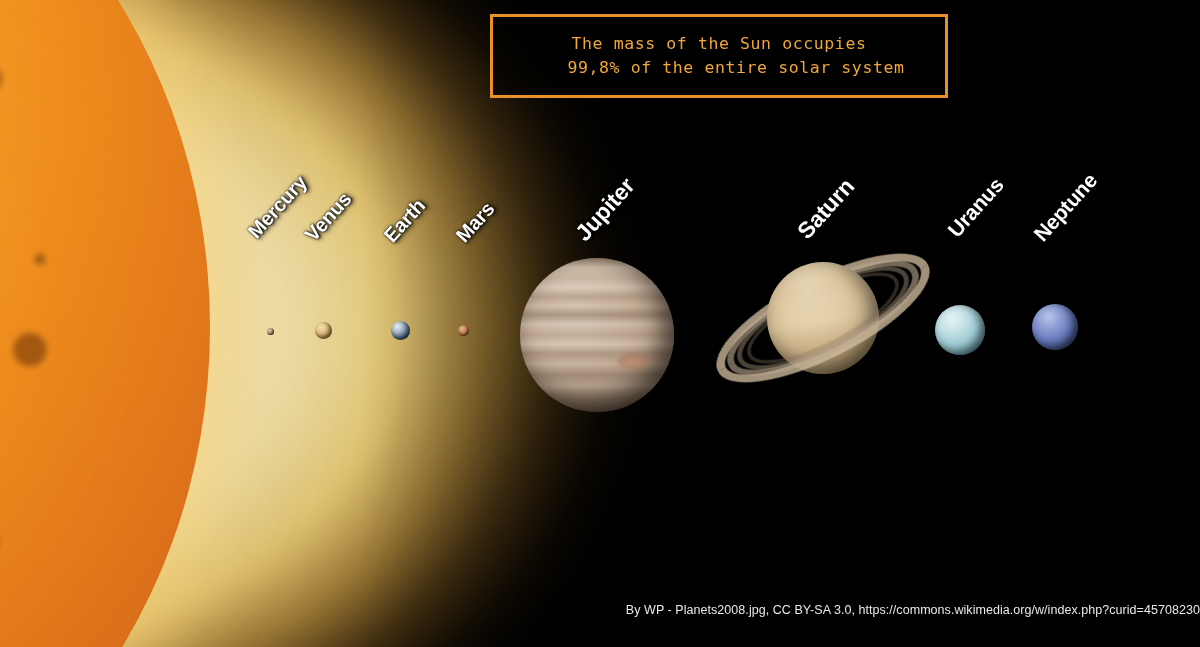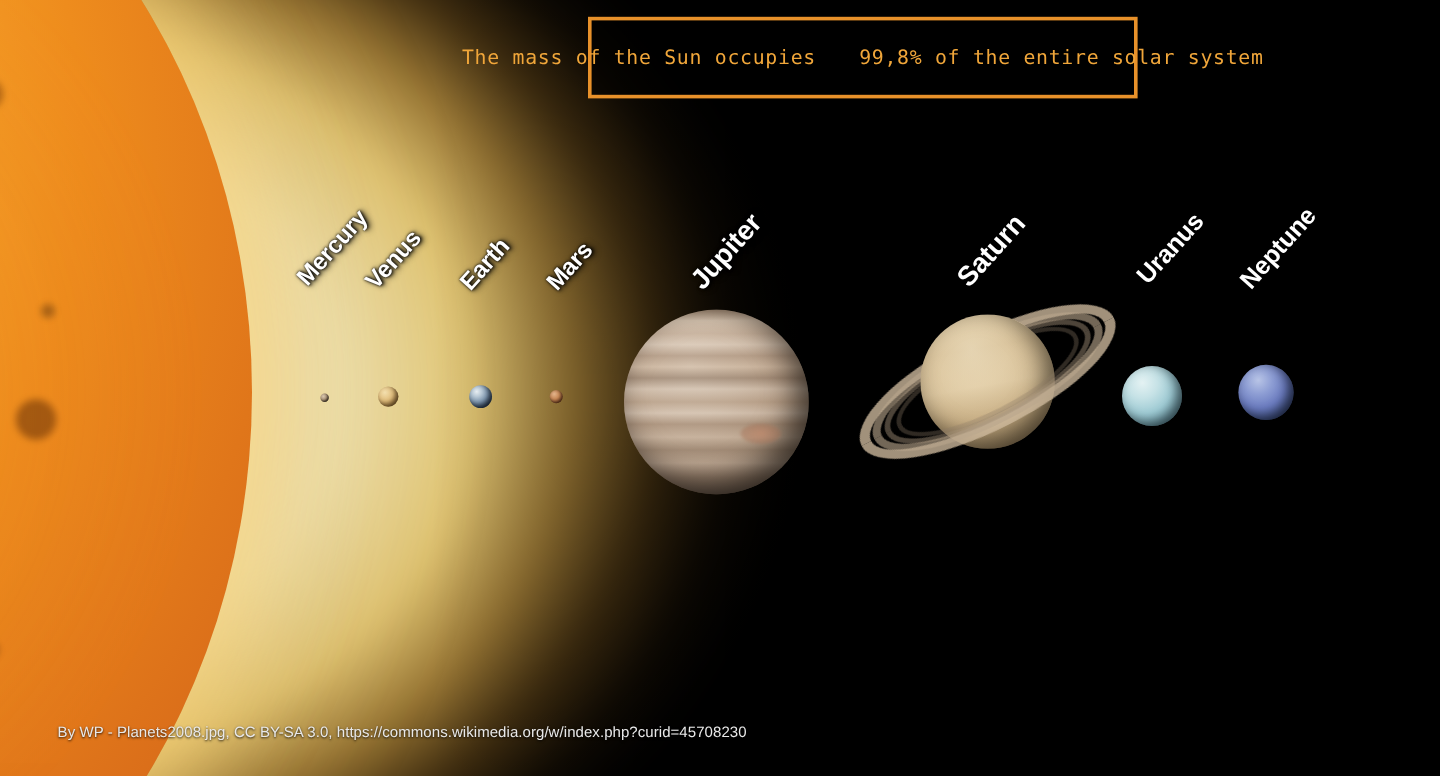--- a/index.html
+++ b/index.html
@@ -108,24 +108,24 @@
     position:absolute; inset:0;
     background:
       linear-gradient(90deg, rgba(0,0,0,0) 0%, rgba(0,0,0,0) 30%,
         rgba(0,0,0,0.25) 44%, rgba(0,0,0,0.72) 56%, rgba(0,0,0,0.95) 68%, #000 80%);
     pointer-events:none;
   }
 
   
   .caption-box{
     position:absolute;
-    left:490px; top:14px; width:458px; height:68px;
+    left:490px; top:14px; width:458px; height:84px;
     border:3px solid var(--accent, #e8912a);
     background:rgba(0,0,0,0.55);
-    display:flex; flex-direction:row;
+    display:flex; flex-direction:column;
     align-items:center; justify-content:center;
     gap:2px;
   }
   .caption-line{
     font-family:"DejaVu Sans Mono","Liberation Mono",monospace;
     font-size:16.5px;
     letter-spacing:.6px;
     color:#f0a63a;
     white-space:pre;
     line-height:1.35;
@@ -220,21 +220,21 @@
   }
   .p-neptune{
     background:radial-gradient(circle at 36% 28%, #b8c4e6 0%, #8e9ed4 26%, #6b7cc0 52%, #465a93 80%, #121a32 100%);
     box-shadow:inset -4px -3px 9px rgba(0,0,0,.6);
   }
 
   
   .attribution{
     position:absolute;
     left:0; right:0; top:603px;
-    text-align:left;
+    text-align:right;
     color:#e9e9e9;
     font-size:12.5px;
     letter-spacing:.05px;
     text-shadow:0 1px 2px rgba(0,0,0,.9);
     padding-left:48px;
   }
 </style>
 </head>
 <body>
 

